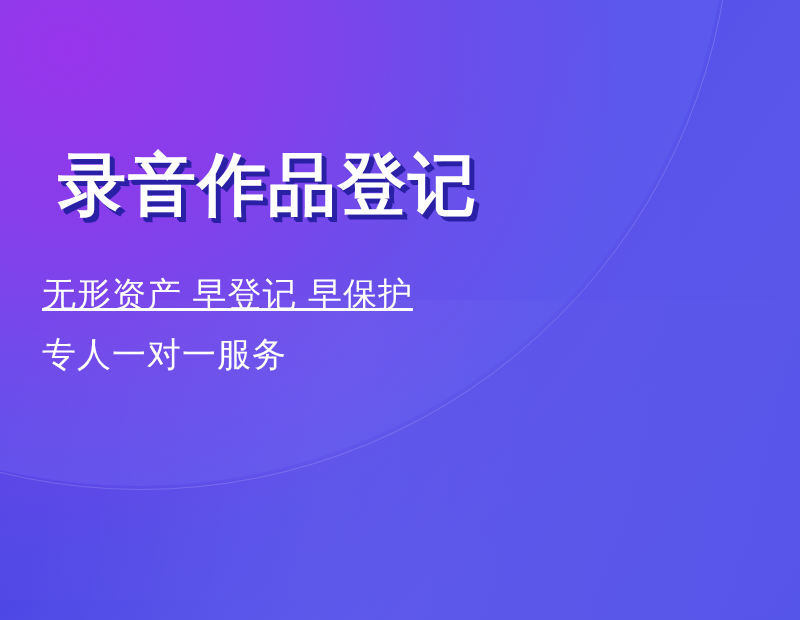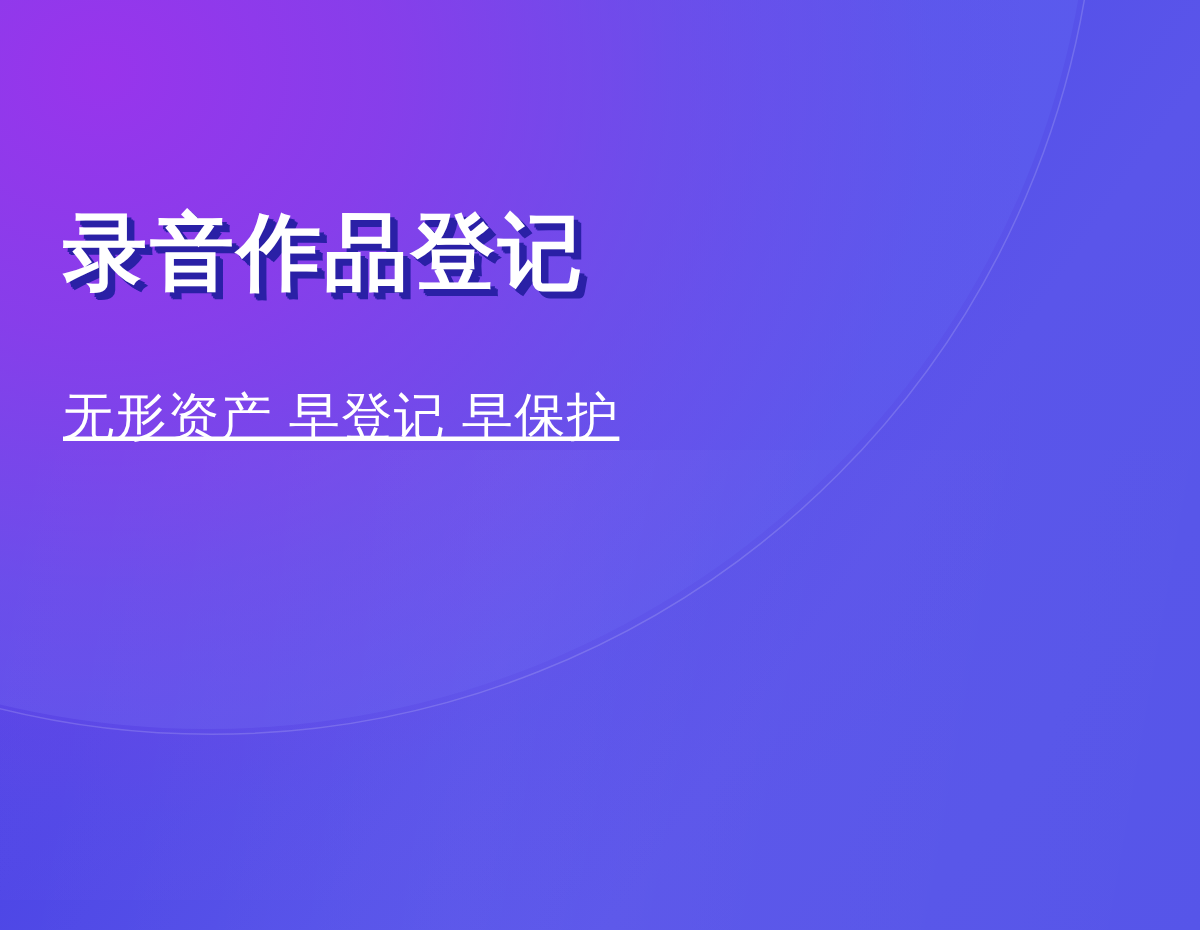--- a/index.html
+++ b/index.html
@@ -111,22 +111,22 @@
 
   
   .content {
     position: absolute;
     left: 42px;
     top: 120px;
     width: 600px;
   }
 
   .headline {
-    margin: 0;
-    font-size: 56px;
+    margin: 16px;
+    font-size: 68px;
     line-height: 96px;
     font-weight: bold;
     color: #ffffff;
     letter-spacing: 2px;
     white-space: nowrap;
     text-shadow:
       5px 5px 0 #2a20a6,
       4px 4px 0 #2a20a6,
       3px 3px 0 #2a20a6;
   }
@@ -153,15 +153,16 @@
   <div class="arc-circle"></div>
   <div class="violet-wash"></div>
   <div class="arc-highlight"></div>
   <div class="sheen"></div>
 
   <div class="content">
     <h1 class="headline">录音作品登记</h1>
 
     <p class="sub sub-1">无形资产  早登记  早保护</p>
 
+    <p class="sub sub-2">专人一对一服务</p>
   </div>
 
 </div>
 
 </body></html>

